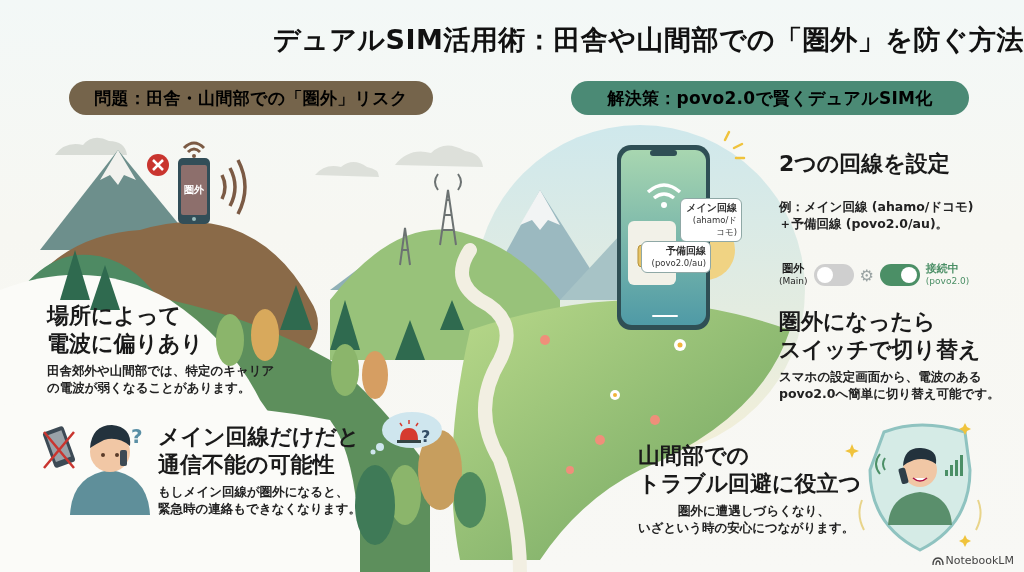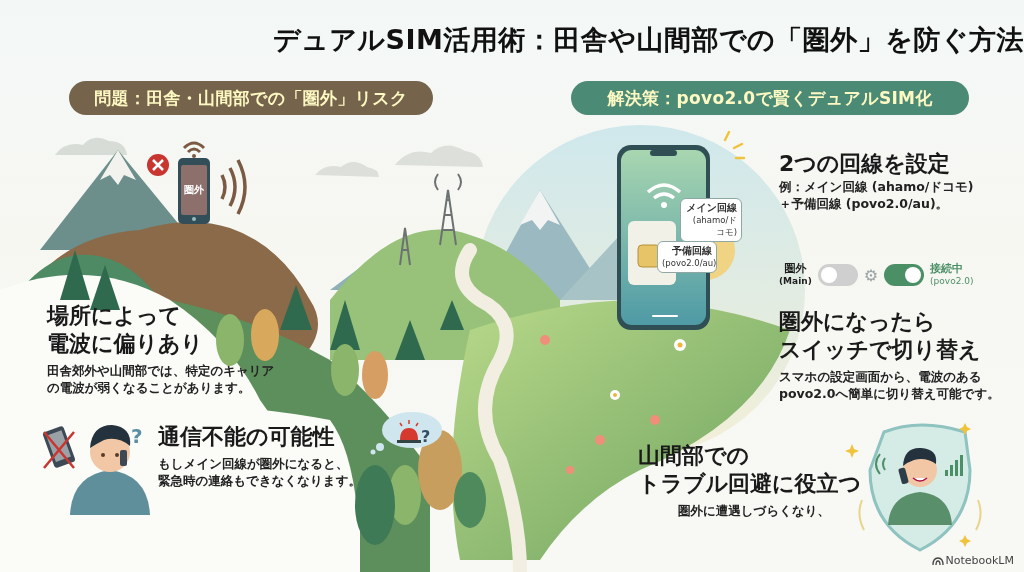--- a/index.html
+++ b/index.html
@@ -1,31 +1,31 @@
 <!DOCTYPE html>
 <html><head>
 <meta charset="utf-8">
 <style>
   *{box-sizing:border-box;margin:0;padding:0;}
   html,body{width:1024px;height:572px;overflow:hidden;}
   body{background:#f6f7f3;font-family:"DejaVu Sans","Liberation Sans",sans-serif;color:#1e1e1e;position:relative;}
   .canvas{position:absolute;left:0;top:0;width:1024px;height:572px;background:linear-gradient(180deg,#f3f8f7 0%,#f7f7f2 40%,#f8f8f5 100%);}
   .title{position:absolute;left:0;top:22px;width:1024px;text-align:right;font-size:27px;font-weight:bold;letter-spacing:0.5px;color:#111;}
-  .pill{position:absolute;height:34px;border-radius:17px;color:#fef9c3;font-size:17px;font-weight:bold;display:flex;align-items:center;justify-content:center;letter-spacing:0.3px;}
+  .pill{position:absolute;height:34px;border-radius:17px;color:#000000;font-size:17px;font-weight:bold;display:flex;align-items:center;justify-content:center;letter-spacing:0.3px;}
   .pill.problem{left:69px;top:81px;width:364px;background:#75644b;}
   .pill.solution{left:571px;top:81px;width:398px;background:#4b8a75;}
   .scene{position:absolute;left:0;top:0;width:1024px;height:572px;}
   .txt{position:absolute;}
   .h2{font-size:22px;font-weight:bold;line-height:28px;color:#1a1a1a;}
   .p{font-size:12.5px;font-weight:bold;line-height:17px;color:#222;}
   .bubble-lbl{position:absolute;background:#fff;border:1.5px solid #8fa8a6;border-radius:6px;text-align:right;font-size:10px;font-weight:bold;line-height:12px;color:#333;padding:3px 4px;}
   .bubble-lbl .sm{font-size:8.5px;font-weight:normal;}
   .toggle-row{position:absolute;left:779px;top:263px;display:flex;align-items:center;gap:6px;}
   .tlabel{font-size:11px;font-weight:bold;line-height:12px;text-align:center;}
-  .tlabel .sm{font-size:9px;font-weight:bold;}
+  .tlabel .sm{font-size:9px;font-weight:normal;}
   .switch{width:40px;height:22px;border-radius:11px;position:relative;}
   .switch.off{background:#cfcfcf;}
   .switch.on{background:#4b8f66;}
   .knob{position:absolute;top:3px;width:16px;height:16px;border-radius:50%;background:#fff;}
   .switch.off .knob{left:3px;}
   .switch.on .knob{right:3px;}
   .gear{font-size:16px;color:#9aa3a3;}
   .tlabel.green{color:#4b8f66;text-align:left;}
   .brand{position:absolute;right:10px;bottom:5px;font-size:11px;color:#444;display:flex;align-items:center;gap:2px;}
 </style>
@@ -193,41 +193,42 @@
       <path d="M965 535 l2 4 l4 2 l-4 2 l-2 4 l-2 -4 l-4 -2 l4 -2 z" fill="#f0c33c"></path>
     </g>
   </svg>
 
   <div class="txt" style="left:182px;top:183px;width:24px;text-align:center;font-size:10px;font-weight:bold;color:#fff;">圏外</div>
 
   <div class="bubble-lbl" style="left:680px;top:198px;width:62px;">
     <div>メイン回線</div>
     <div class="sm">(ahamo/ドコモ)</div>
   </div>
-  <div class="bubble-lbl" style="left:657px;top:241px;width:60px;">
+  <div class="bubble-lbl" style="left:641px;top:241px;width:70px;">
     <div>予備回線</div>
     <div class="sm">(povo2.0/au)</div>
   </div>
 
   <div class="txt" style="left:47px;top:302px;">
     <div class="h2">場所によって</div>
     <div class="h2">電波に偏りあり</div>
     <div class="p" style="margin-top:4px;">田舎郊外や山間部では、特定のキャリア</div>
     <div class="p">の電波が弱くなることがあります。</div>
   </div>
 
   <div class="txt" style="left:158px;top:423px;">
+    <div class="h2">メイン回線だけだと</div>
     <div class="h2">通信不能の可能性</div>
     <div class="p" style="margin-top:4px;">もしメイン回線が圏外になると、</div>
     <div class="p">緊急時の連絡もできなくなります。</div>
   </div>
 
   <div class="txt" style="left:779px;top:150px;">
     <div class="h2">2つの回線を設定</div>
-    <div class="p" style="margin-top:0;">例：メイン回線 (ahamo/ドコモ)</div>
+    <div class="p" style="margin-top:20px;">例：メイン回線 (ahamo/ドコモ)</div>
     <div class="p">＋予備回線 (povo2.0/au)。</div>
   </div>
 
   <div class="toggle-row">
     <div class="tlabel">
       <div>圏外</div>
       <div class="sm">(Main)</div>
     </div>
     <div class="switch off">
         <div class="knob"></div>
@@ -246,20 +247,21 @@
     <div class="h2">圏外になったら</div>
     <div class="h2">スイッチで切り替え</div>
     <div class="p" style="margin-top:4px;">スマホの設定画面から、電波のある</div>
     <div class="p">povo2.0へ簡単に切り替え可能です。</div>
   </div>
 
   <div class="txt" style="left:638px;top:442px;">
     <div class="h2">山間部での</div>
     <div class="h2">トラブル回避に役立つ</div>
     <div class="p" style="margin-top:4px;padding-left:40px;">圏外に遭遇しづらくなり、</div>
+    <div class="p">いざという時の安心につながります。</div>
   </div>
 
   <div class="brand">
     <svg width="12" height="10" viewBox="0 0 12 10">
         <path d="M1 9 Q1 2 6 2 Q11 2 11 9 M4 9 Q4 5 6 5 Q8 5 8 9" stroke="#444" stroke-width="1.3" fill="none"></path>
       </svg>
     <span>NotebookLM</span>
   </div>
 </div>
 

